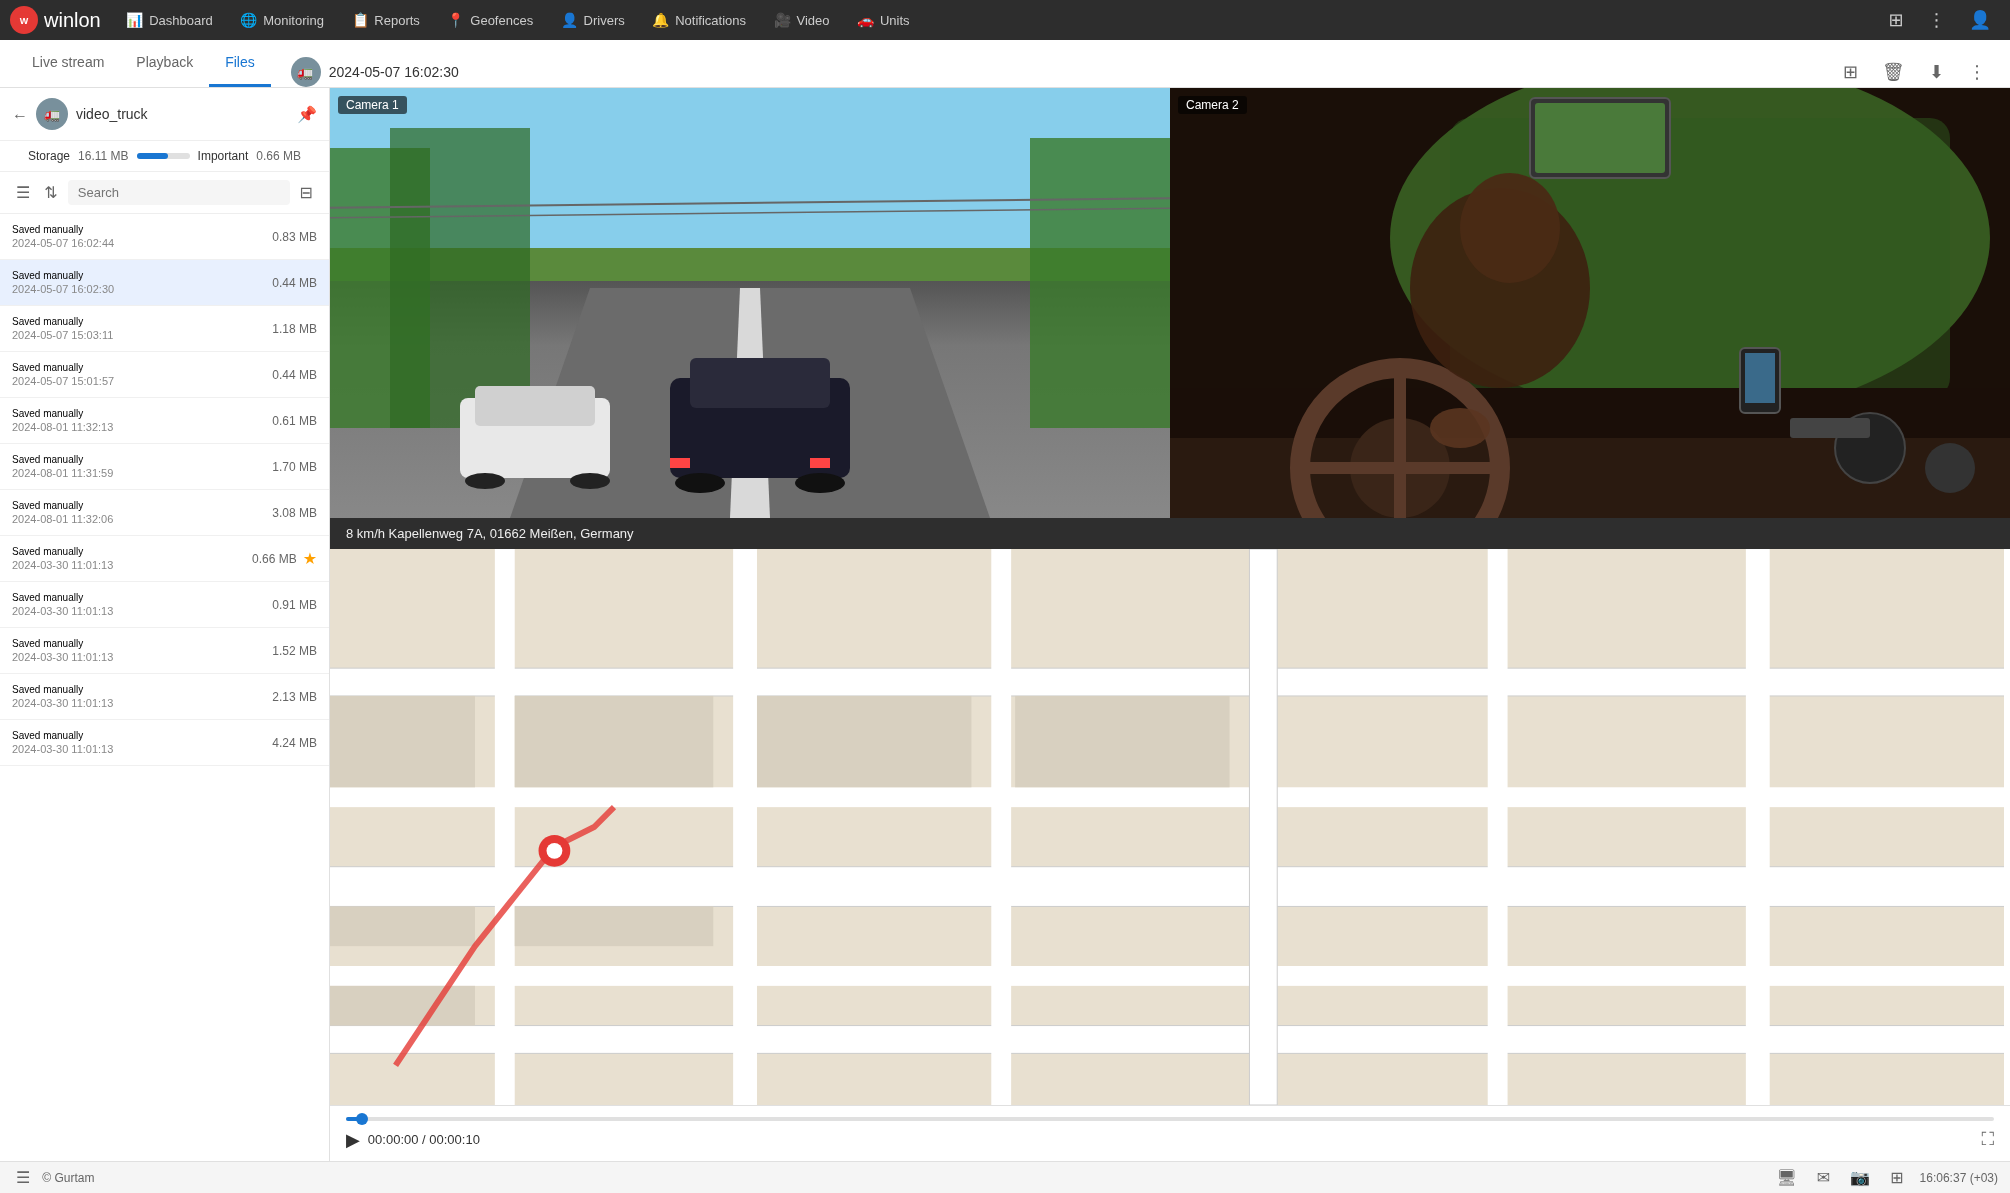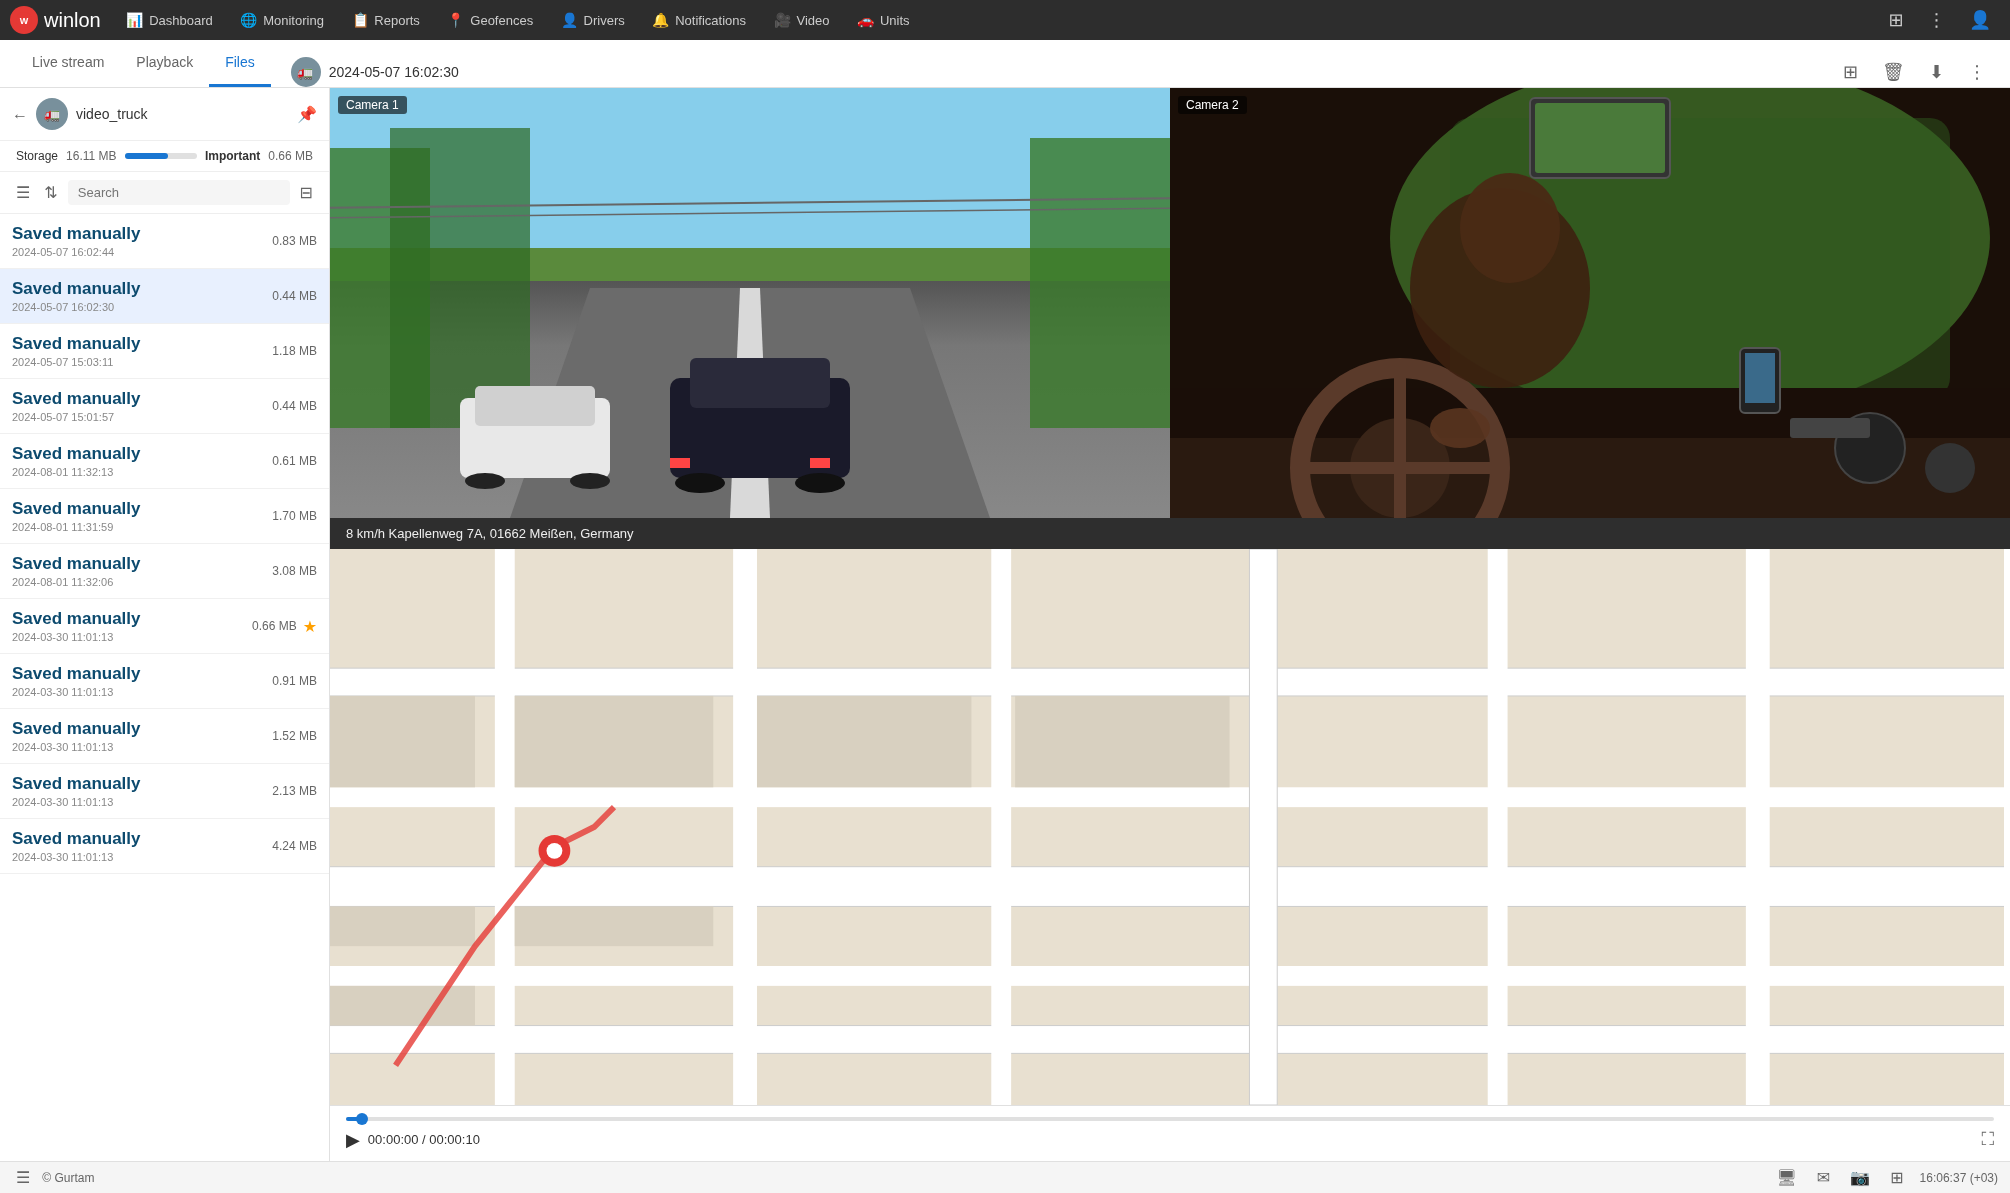--- a/index.html
+++ b/index.html
@@ -81,48 +81,48 @@
       display: flex; align-items: center; gap: 8px;
       padding: 10px 12px; border-bottom: 1px solid #eee;
     }
     .back-btn { background: none; border: none; cursor: pointer; font-size: 16px; color: #666; }
     .unit-avatar { width: 32px; height: 32px; border-radius: 50%; background: #78909c; display: flex; align-items: center; justify-content: center; color: white; font-size: 13px; }
     .unit-name { font-size: 14px; font-weight: 500; color: #333; }
     .unit-pin-btn { margin-left: auto; background: none; border: none; cursor: pointer; font-size: 16px; color: #666; }
 
     .storage-row {
       display: flex; align-items: center; gap: 8px;
-      padding: 8px 16px; font-size: 12px; color: #666;
+      padding: 8px 28px; font-size: 12px; color: #666;
       border-bottom: 1px solid #eee;
     }
     .storage-label { color: #333; font-weight: 500; }
     .storage-bar-container { flex: 1; height: 6px; background: #e0e0e0; border-radius: 3px; }
     .storage-bar { height: 100%; background: #1976d2; border-radius: 3px; width: 60%; }
-    .important-label { color: #333; font-weight: 700; }
+    .important-label { color: #333; font-weight: 400; }
 
     .search-filter-row {
       display: flex; align-items: center;
       padding: 8px 12px; gap: 6px; border-bottom: 1px solid #eee;
     }
     .icon-btn-sm { background: none; border: none; cursor: pointer; font-size: 16px; color: #666; padding: 2px 4px; }
     .search-input {
       flex: 1; border: none; outline: none;
       background: #f5f5f5; border-radius: 4px;
       padding: 5px 10px; font-size: 13px;
     }
 
     .file-list { overflow-y: auto; flex: 1; }
     .file-item {
       display: flex; align-items: center;
       padding: 10px 12px; border-bottom: 1px solid #f0f0f0;
       cursor: pointer;
     }
     .file-item.selected { background: #e8f0fe; }
     .file-info { flex: 1; }
-    .file-title { font-size: 17px; color: #0c4a6e; font-weight: 700; }
+    .file-title { font-size: 10px; color: #000000; font-weight: 400; }
     .file-date { font-size: 11px; color: #888; margin-top: 2px; }
     .file-size { font-size: 12px; color: #666; margin-left: 8px; }
     .file-star { margin-left: 6px; color: #ffa000; font-size: 16px; }
 
     
     .content-area {
       flex: 1; background: #1a1a1a;
       display: flex; flex-direction: column;
       overflow: hidden;
     }

